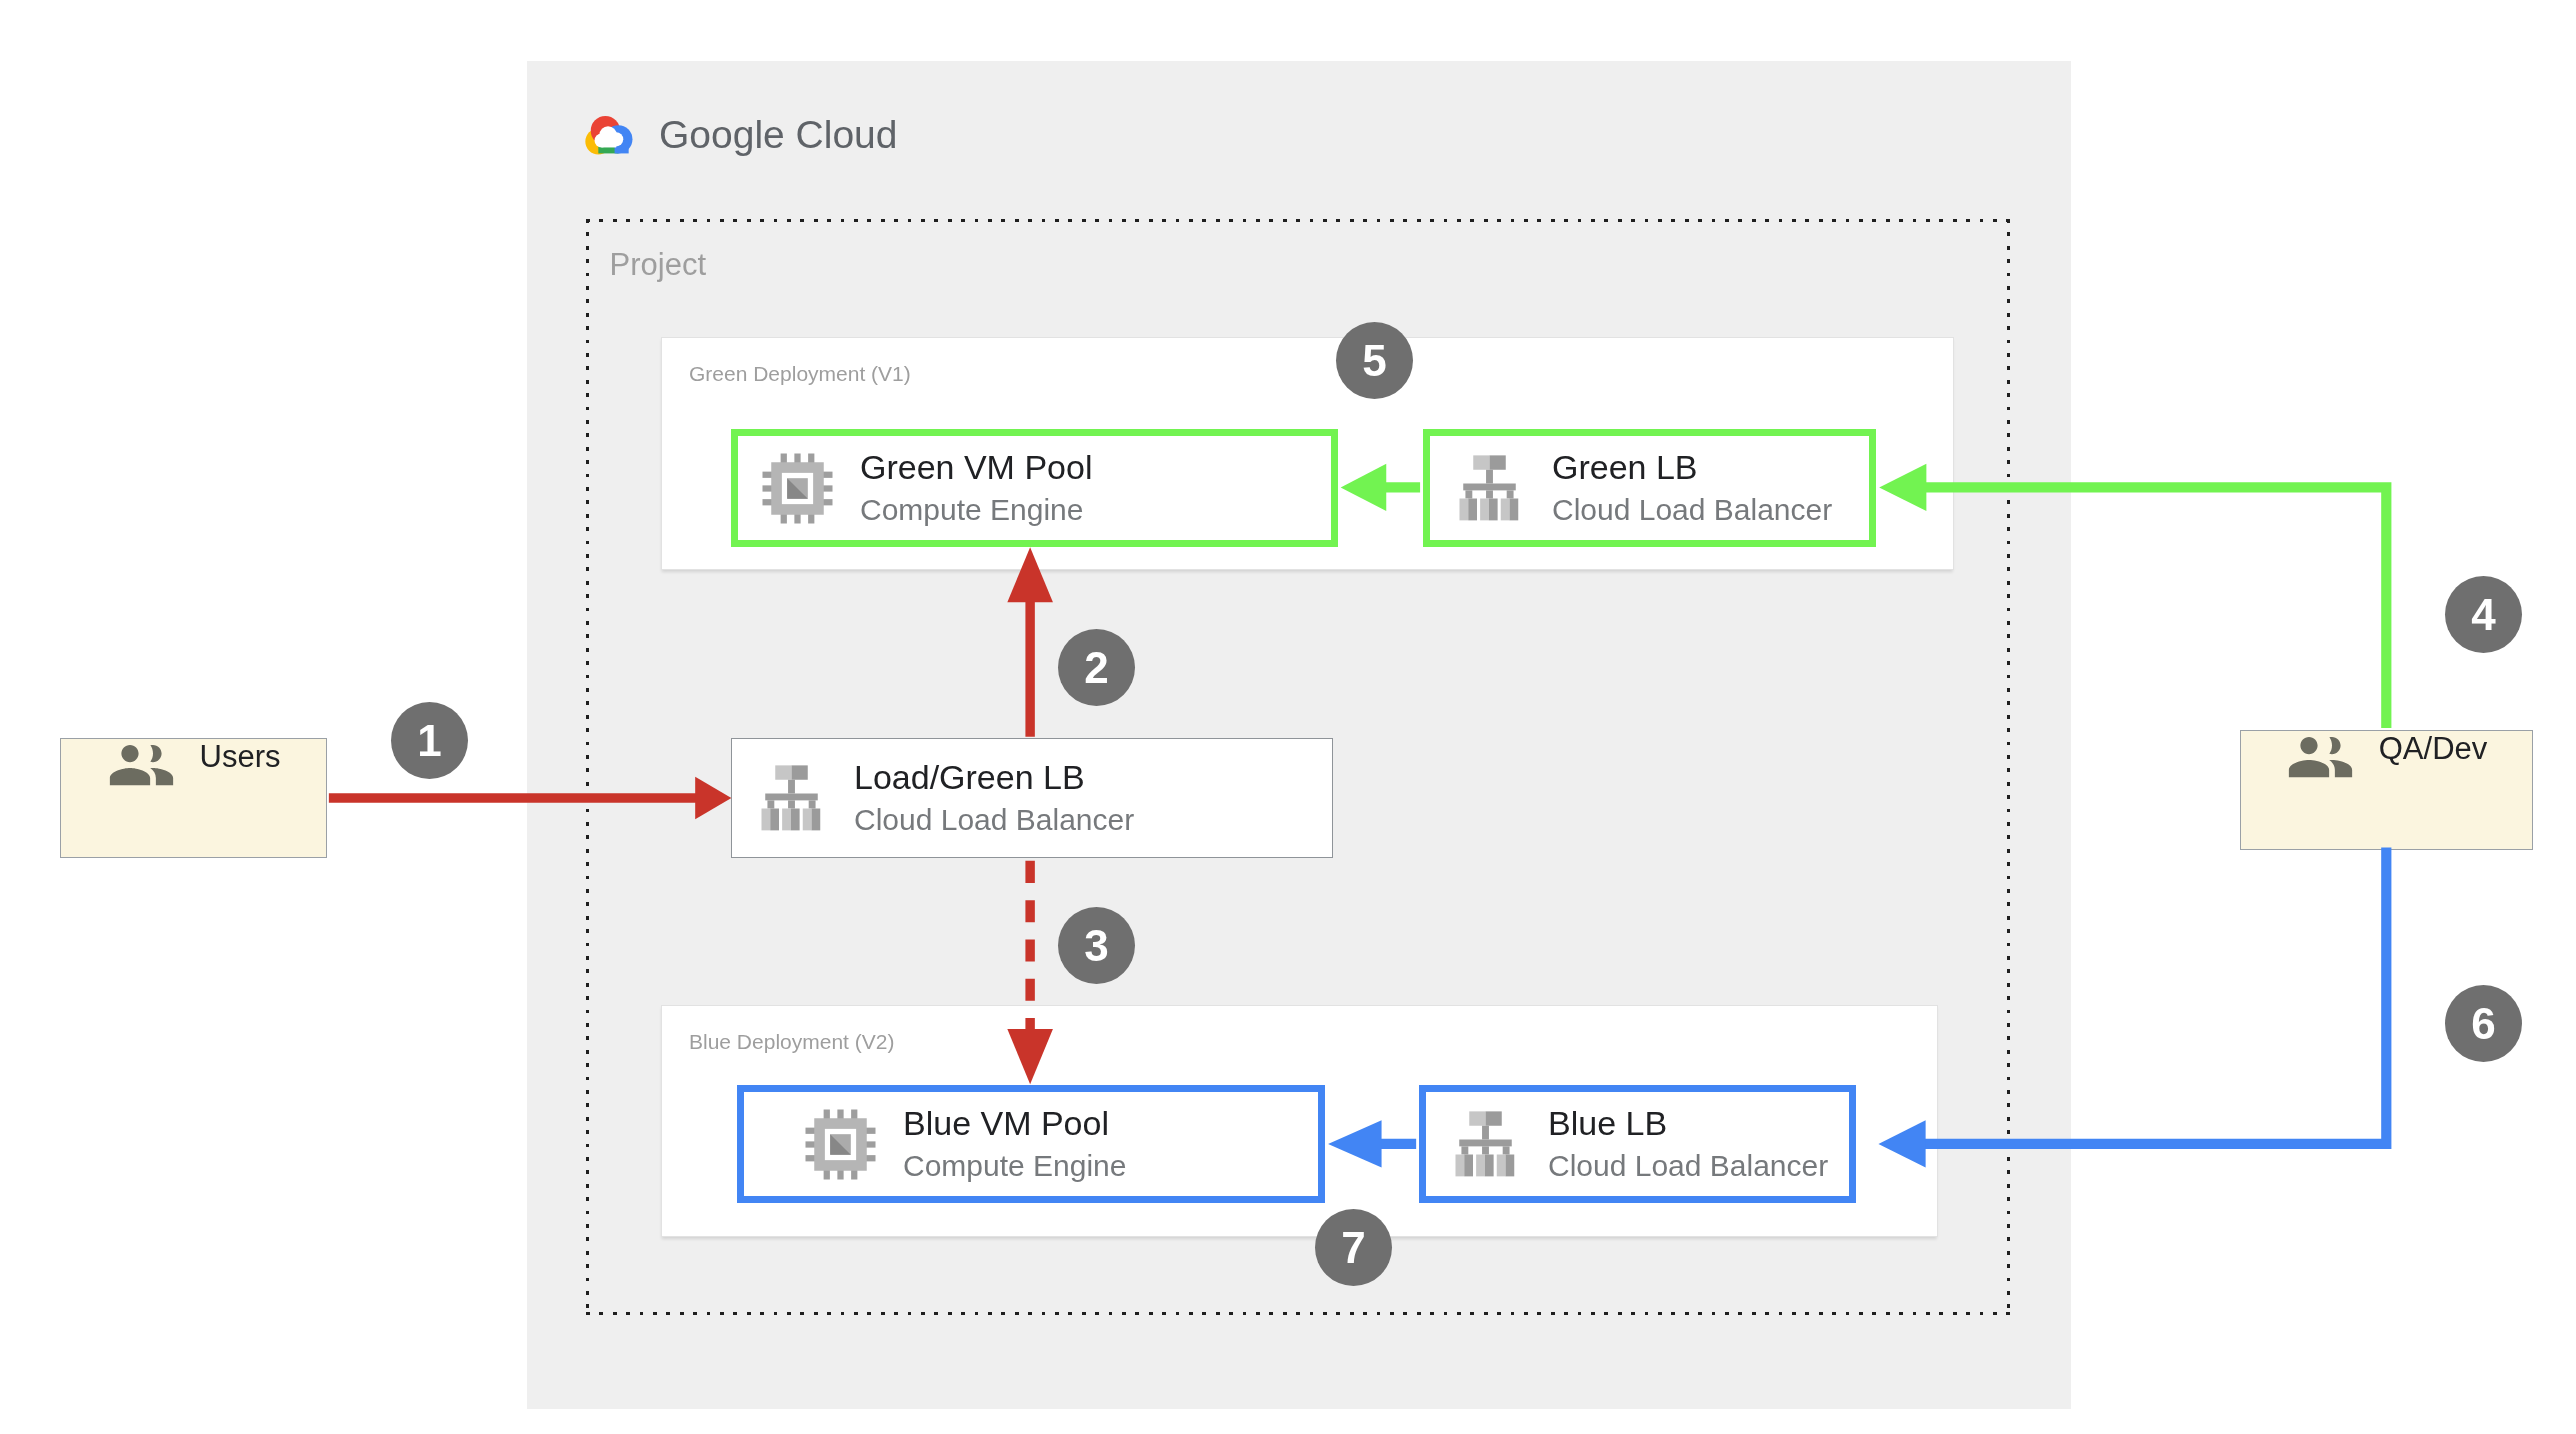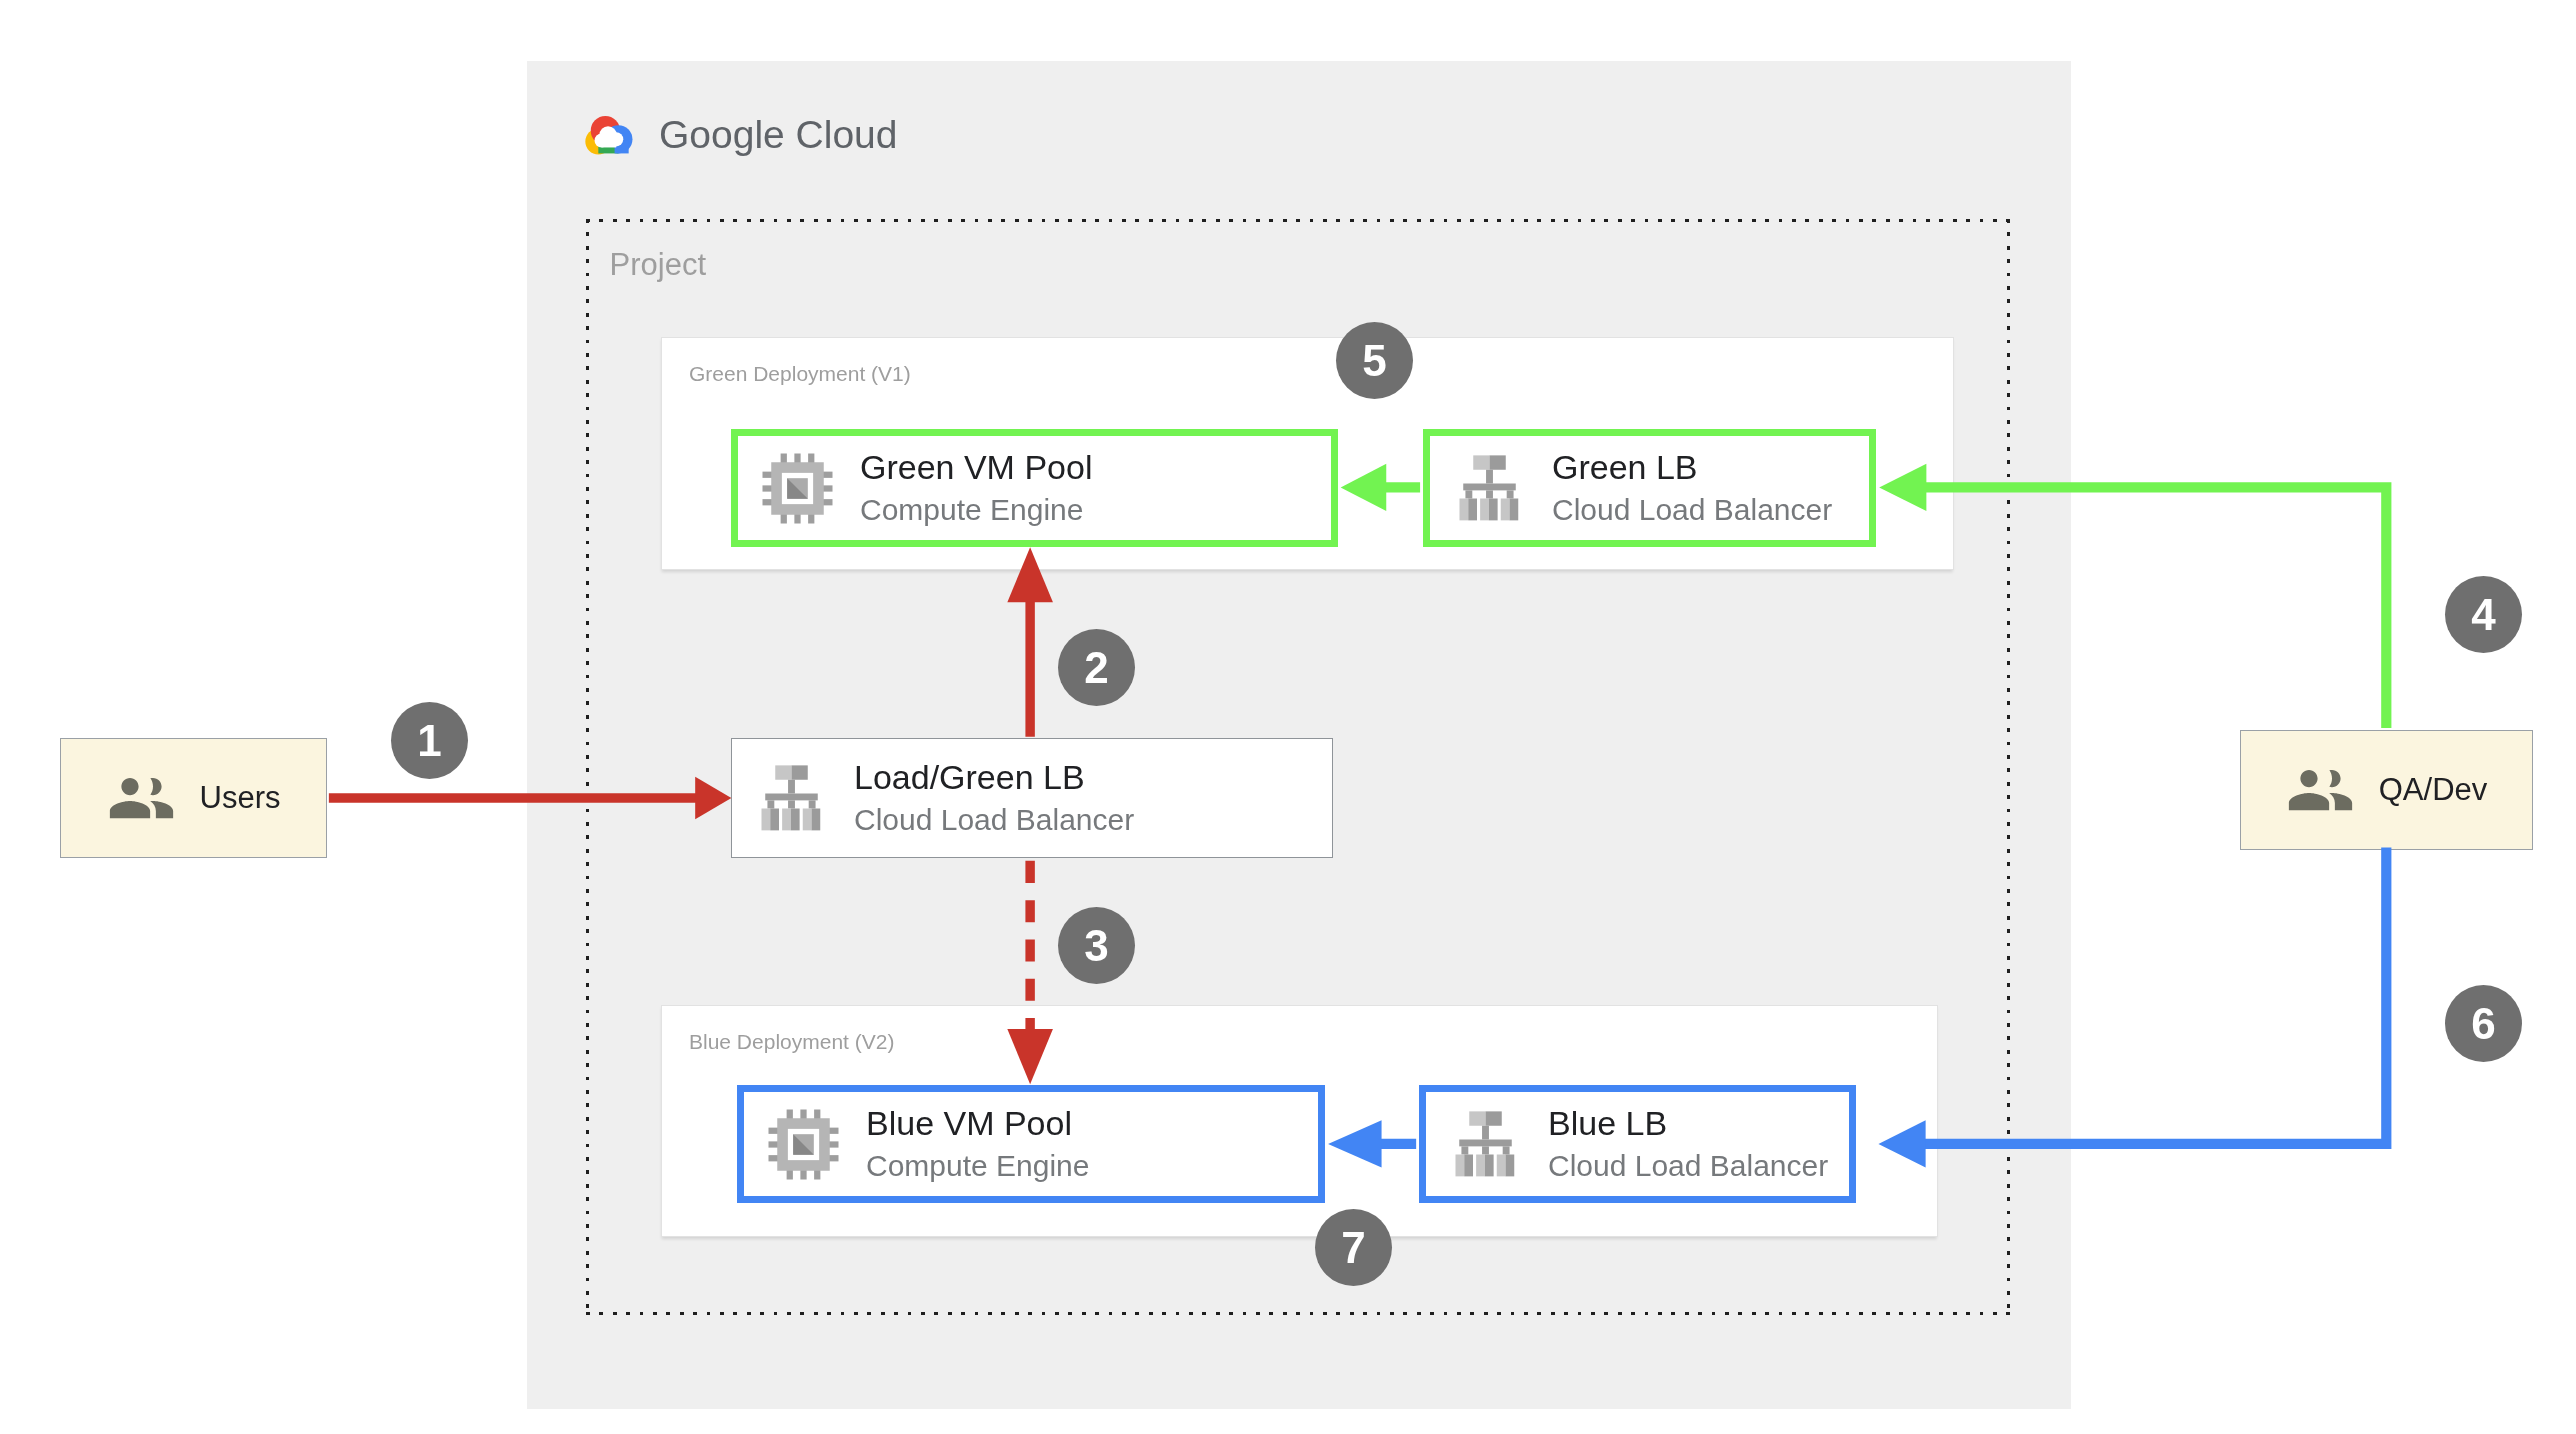--- a/index.html
+++ b/index.html
@@ -23,21 +23,21 @@
   .node{position:absolute;background:#ffffff;box-sizing:border-box;display:flex;align-items:center;}
   .node.green{border:7.9px solid #72f351;}
   .node.blue{border:7.9px solid #4285f4;}
   .node.plain{border:1.6px solid #8f9499;}
   .node .nicon{flex:0 0 auto;margin-left:22px;}
   .node .ntext{margin-left:25px;display:flex;flex-direction:column;}
   .node .ntitle{font-size:34px;color:#202124;line-height:1.15;white-space:nowrap;}
   .node .nsub{font-size:30px;color:#76797c;line-height:1.15;margin-top:6.3px;white-space:nowrap;}
 
   .actor{position:absolute;background:#fbf5df;border:1.6px solid #9aa0a6;box-sizing:border-box;
-         display:flex;align-items:center;justify-content:center;gap:24px;}
+         display:flex;align-items:flex-start;justify-content:center;gap:24px;}
   .actor .alabel{font-size:31px;color:#202124;white-space:nowrap;}
 
   .arrows{position:absolute;left:0;top:0;z-index:5;pointer-events:none;}
 
   .badge{position:absolute;width:77px;height:77px;border-radius:50%;background:#6f6f6f;color:#ffffff;
          font-size:44px;font-weight:bold;display:flex;align-items:center;justify-content:center;z-index:6;}
 </style>
 </head>
 <body>
 
@@ -140,21 +140,21 @@
         <rect x="11.8" y="15.2" width="2.8" height="7" fill="#9b9b9b"></rect>
       <rect x="15.6" y="15.2" width="2.8" height="7" fill="#c6c6c6"></rect>
         <rect x="18.4" y="15.2" width="2.8" height="7" fill="#9b9b9b"></rect>
     </svg>
     <div class="ntext">
       <span class="ntitle">Load/Green LB</span>
       <span class="nsub">Cloud Load Balancer</span>
     </div>
   </div>
 
-  <div class="node blue" style="left:737px;top:1085px;width:588px;height:118px;">
+  <div class="node blue" style="left:737px;top:1085px;width:588px;height:118px;padding-left:37px;">
     <svg class="nicon" width="75" height="75" viewBox="0 0 24 24">
       <g fill="#9e9e9e">
         <rect x="6.6" y="0.8" width="2" height="3.4"></rect>
           <rect x="11" y="0.8" width="2" height="3.4"></rect>
           <rect x="15.4" y="0.8" width="2" height="3.4"></rect>
         <rect x="6.6" y="19.8" width="2" height="3.4"></rect>
           <rect x="11" y="19.8" width="2" height="3.4"></rect>
           <rect x="15.4" y="19.8" width="2" height="3.4"></rect>
         <rect x="0.8" y="6.6" width="3.4" height="2"></rect>
           <rect x="0.8" y="11" width="3.4" height="2"></rect>

